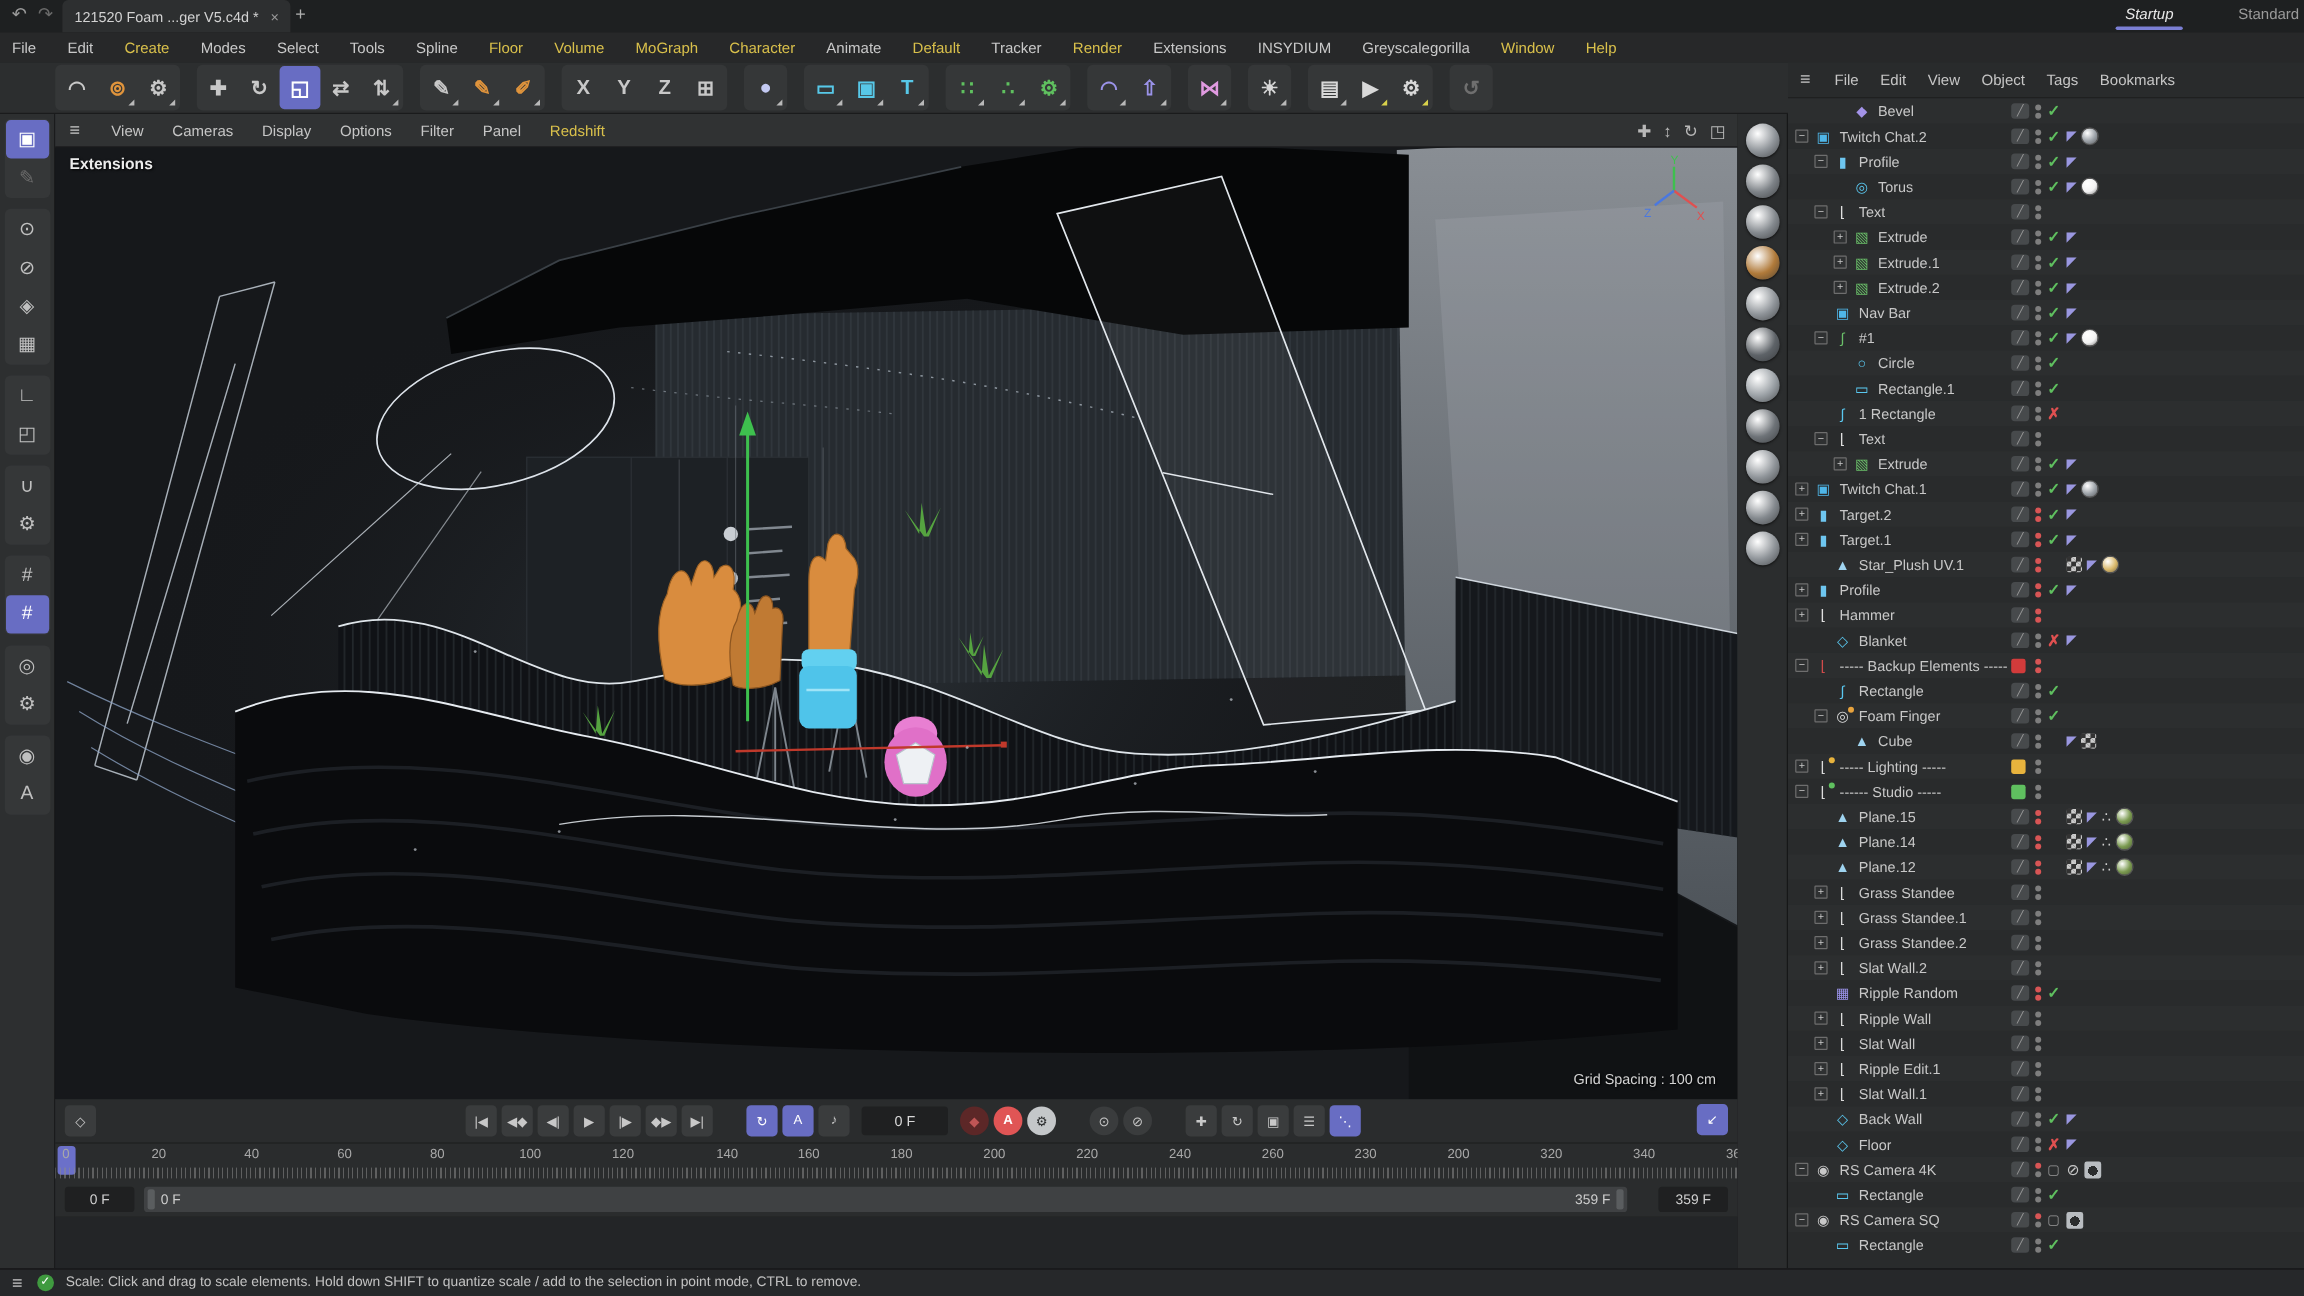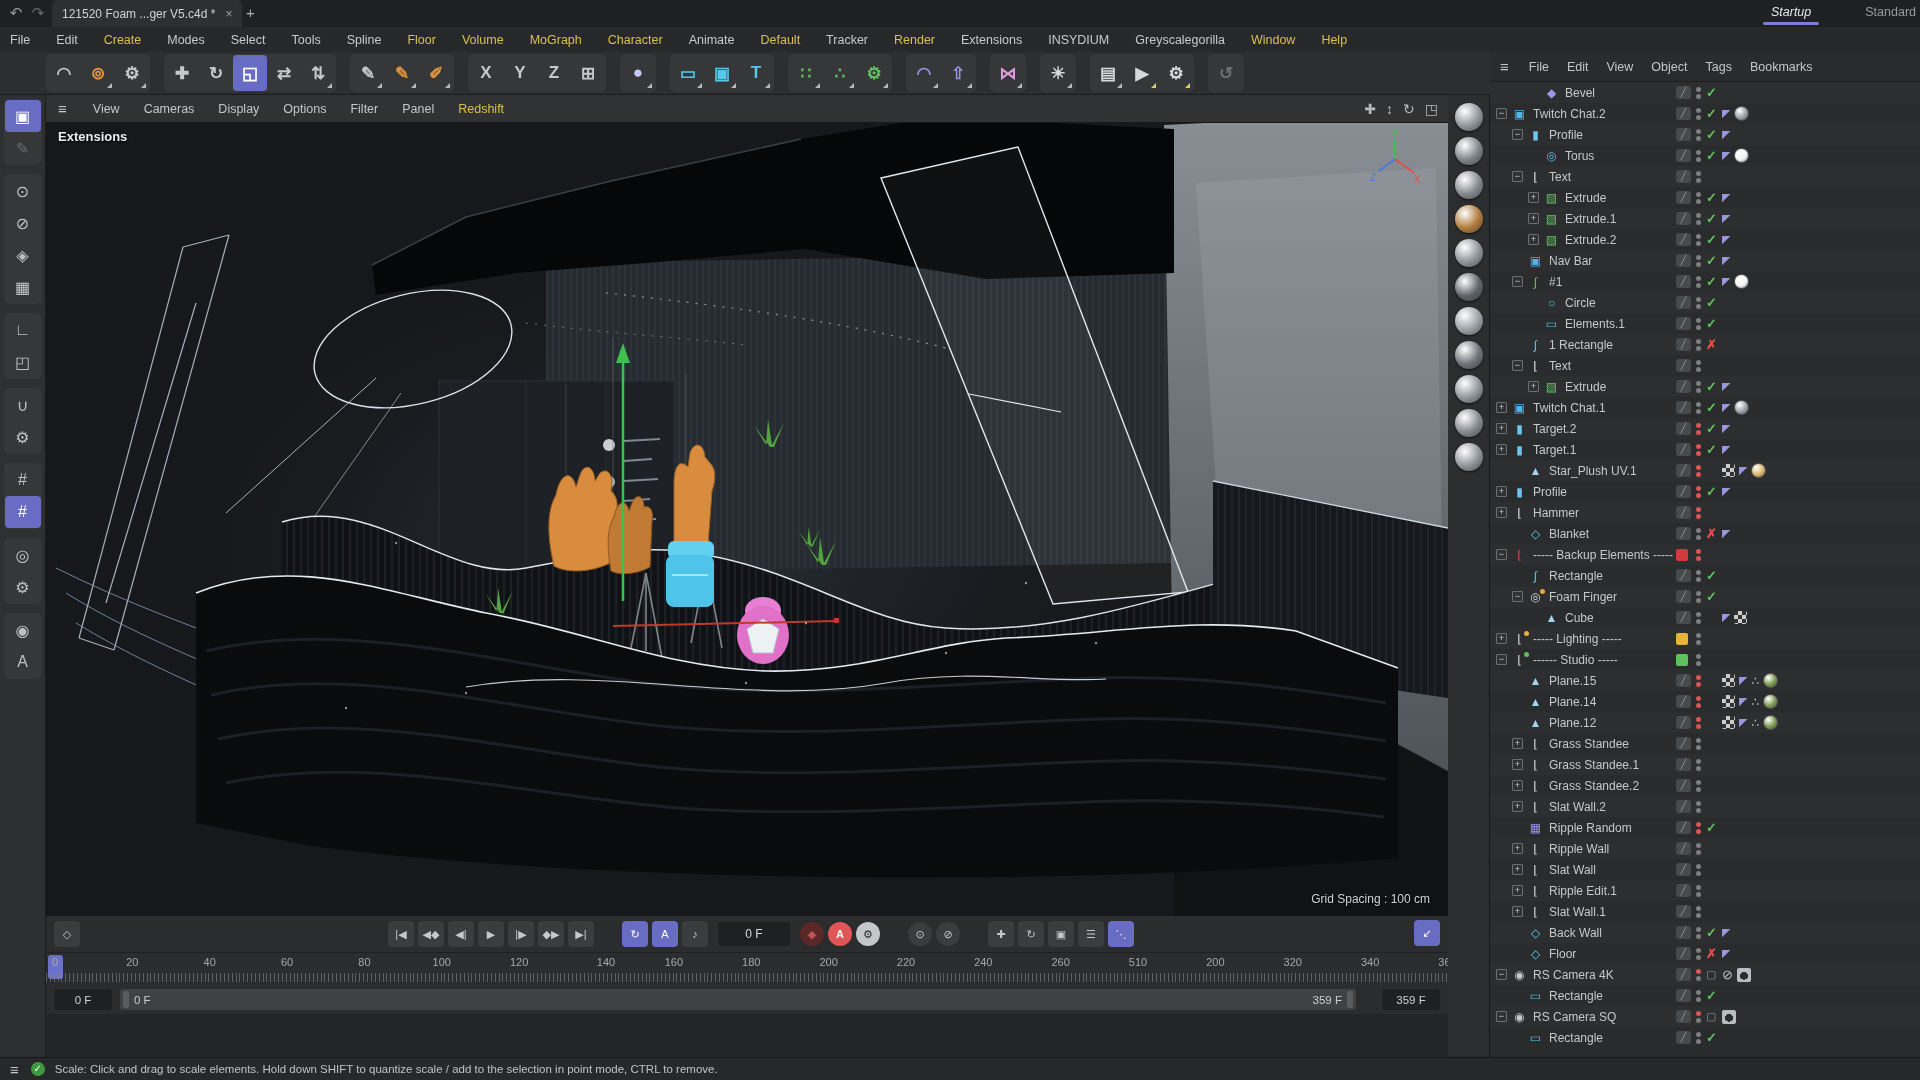--- a/index.html
+++ b/index.html
@@ -652,21 +652,21 @@
           </div>
         </div>
         <div class="tcol" style="left: 216px;">
           <div class="stch">✓</div>
         </div>
         <div class="tcol tags"></div>
       </div>
       <div class="trow" style="padding-left: 38px;">
         <div style="width: 15px;"></div>
         <div class="ticon" style="color: rgb(90, 200, 240);">▭</div>
-        <div class="tlabel">Elements.1</div>
+        <div class="tlabel">Rectangle.1</div>
         <div class="tcol" style="left: 186px;">
           <div class="pencil">╱</div>
         </div>
         <div class="tcol" style="left: 206px;">
           <div class="ddots gray">
             <i></i>
             <i></i>
           </div>
         </div>
         <div class="tcol" style="left: 216px;">
@@ -1337,21 +1337,21 @@
       <div class="rlabel" style="left: 318.44px;">80</div>
       <div class="rlabel" style="left: 395.8px;">100</div>
       <div class="rlabel" style="left: 473.16px;">120</div>
       <div class="rlabel" style="left: 560px;">140</div>
       <div class="rlabel" style="left: 627.88px;">160</div>
       <div class="rlabel" style="left: 705.24px;">180</div>
       <div class="rlabel" style="left: 782.6px;">200</div>
       <div class="rlabel" style="left: 859.96px;">220</div>
       <div class="rlabel" style="left: 937.32px;">240</div>
       <div class="rlabel" style="left: 1014.68px;">260</div>
-      <div class="rlabel" style="left: 1092.04px;">510</div>
+      <div class="rlabel" style="left: 1092.04px;">230</div>
       <div class="rlabel" style="left: 1169.4px;">200</div>
       <div class="rlabel" style="left: 1246.76px;">320</div>
       <div class="rlabel" style="left: 1324.12px;">340</div>
       <div class="rlabel" style="left: 1401.48px;">360</div>
     </div>
   <div id="rangerow">
     <div class="fbox" style="left:8px">0 F</div>
     <div id="rangeslider">
       <span>0 F</span>
       <span>359 F</span>

